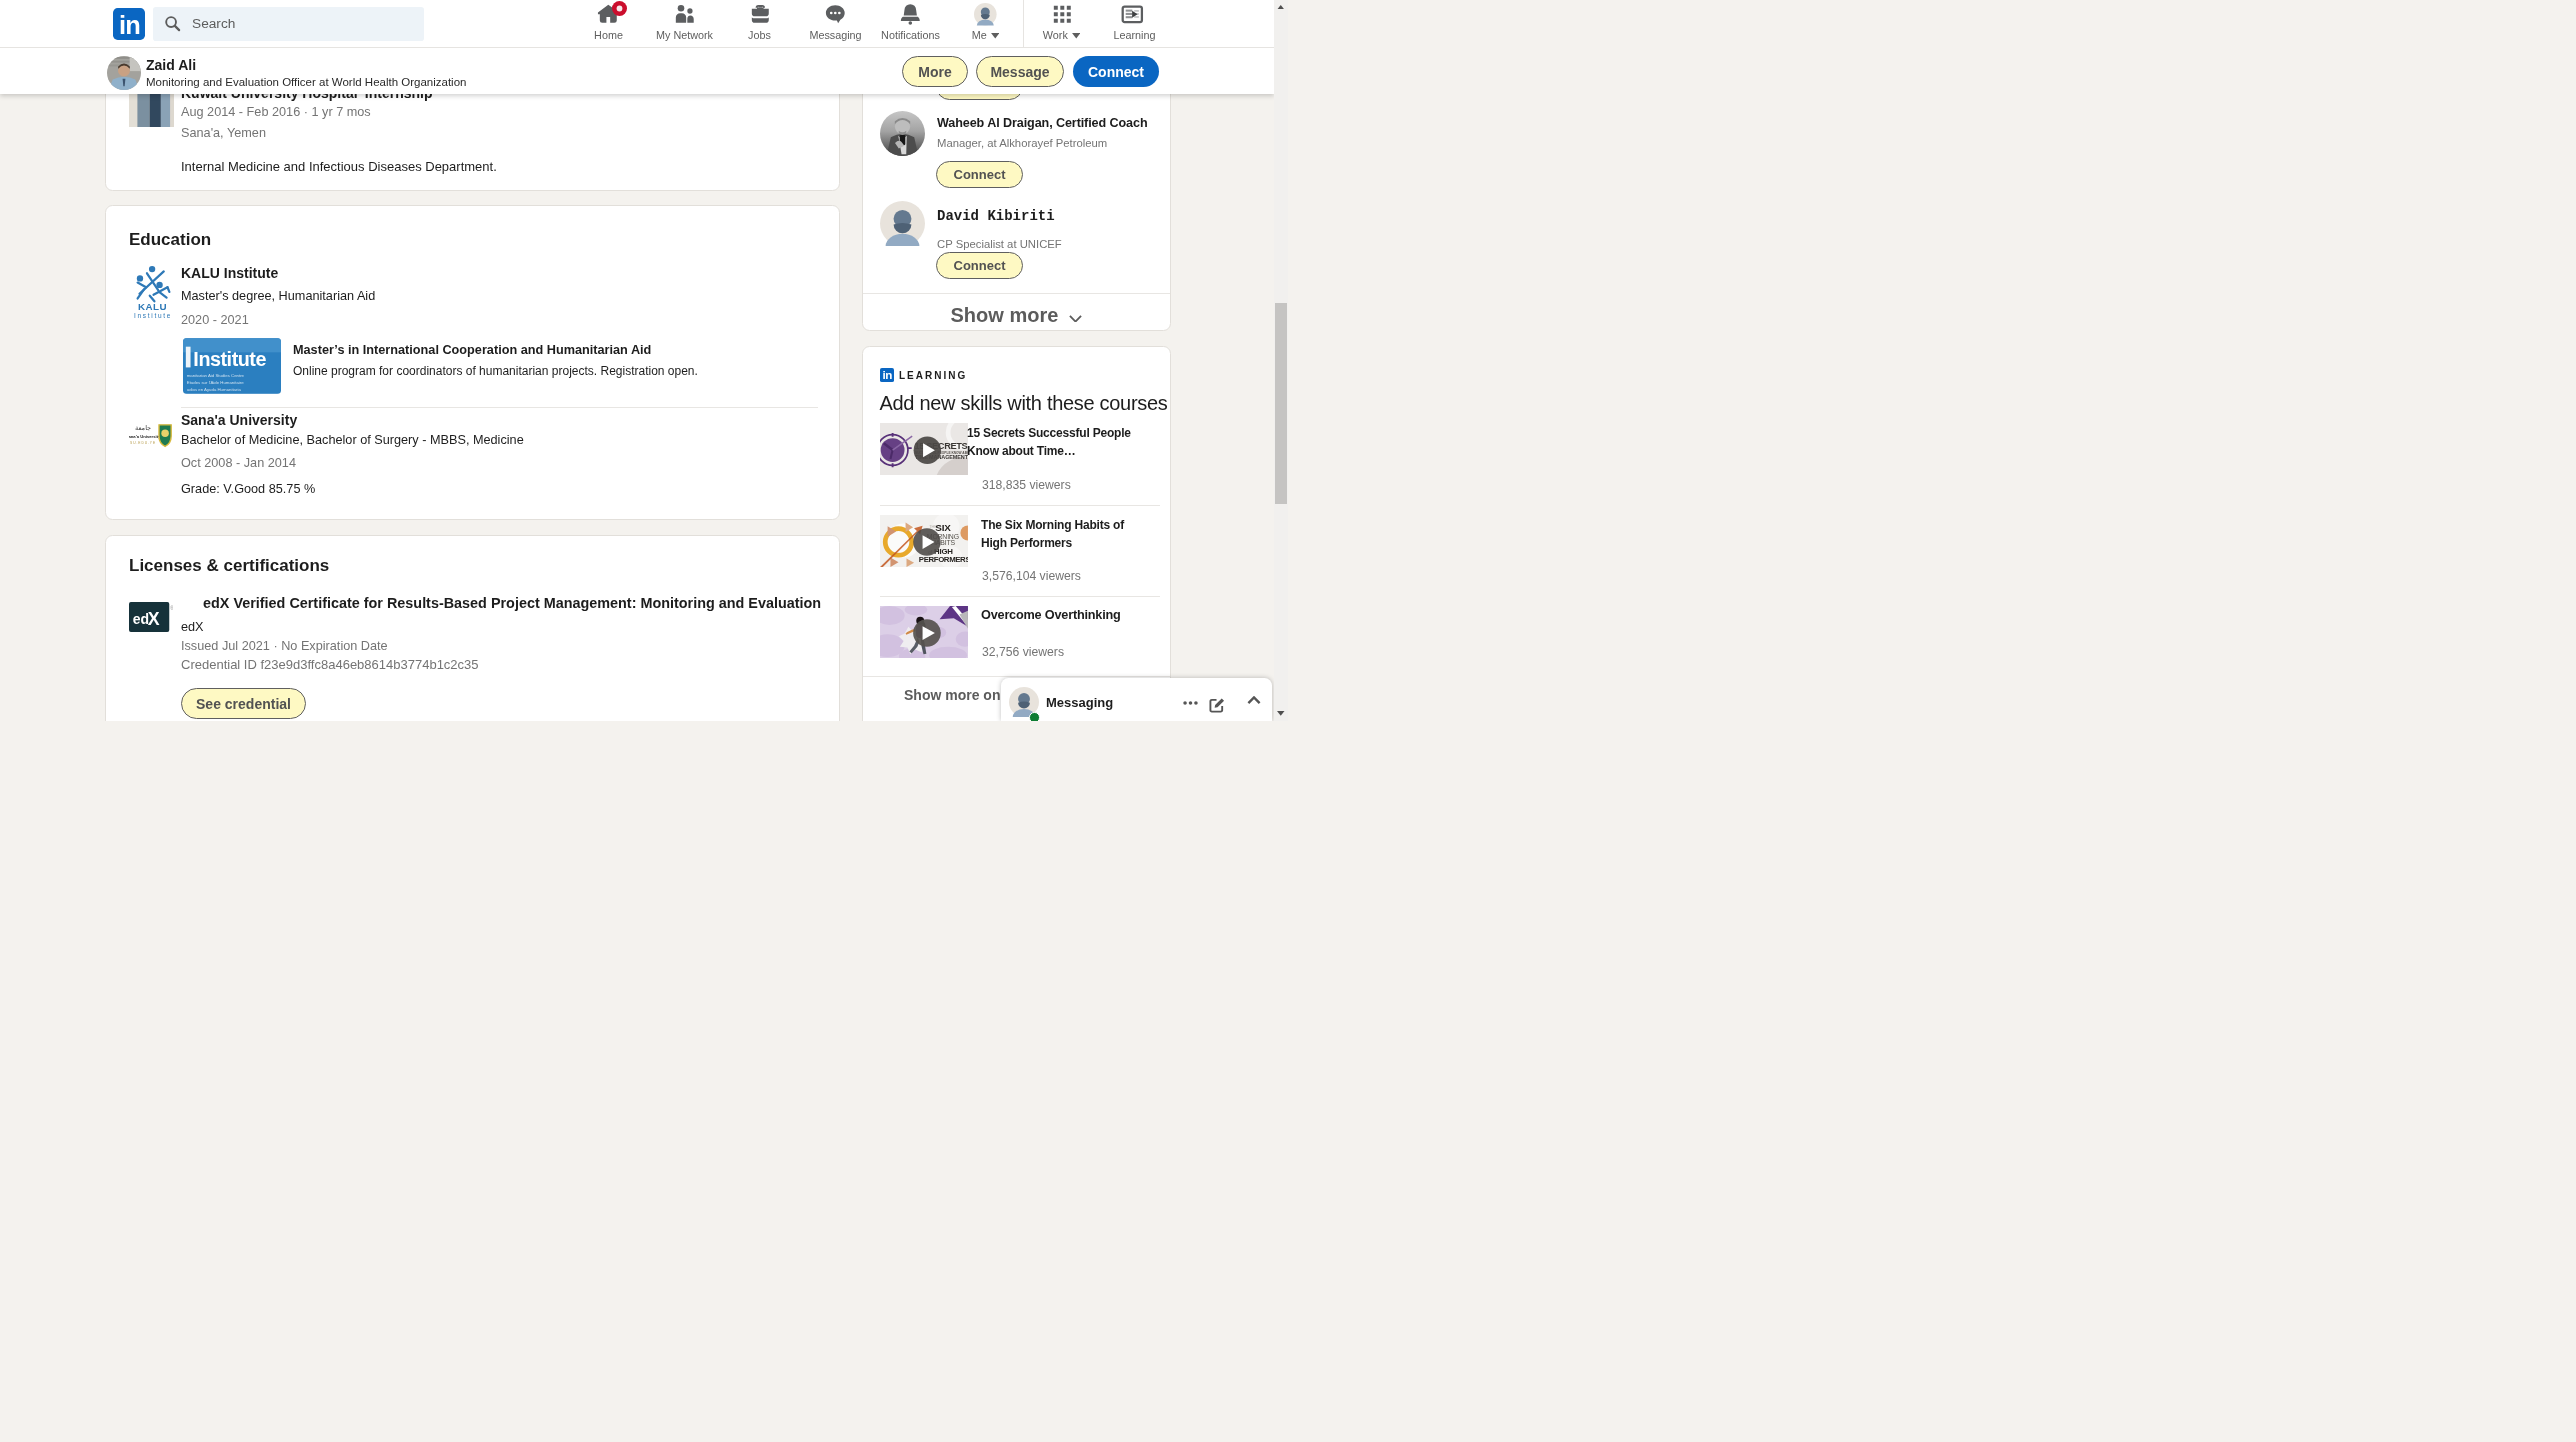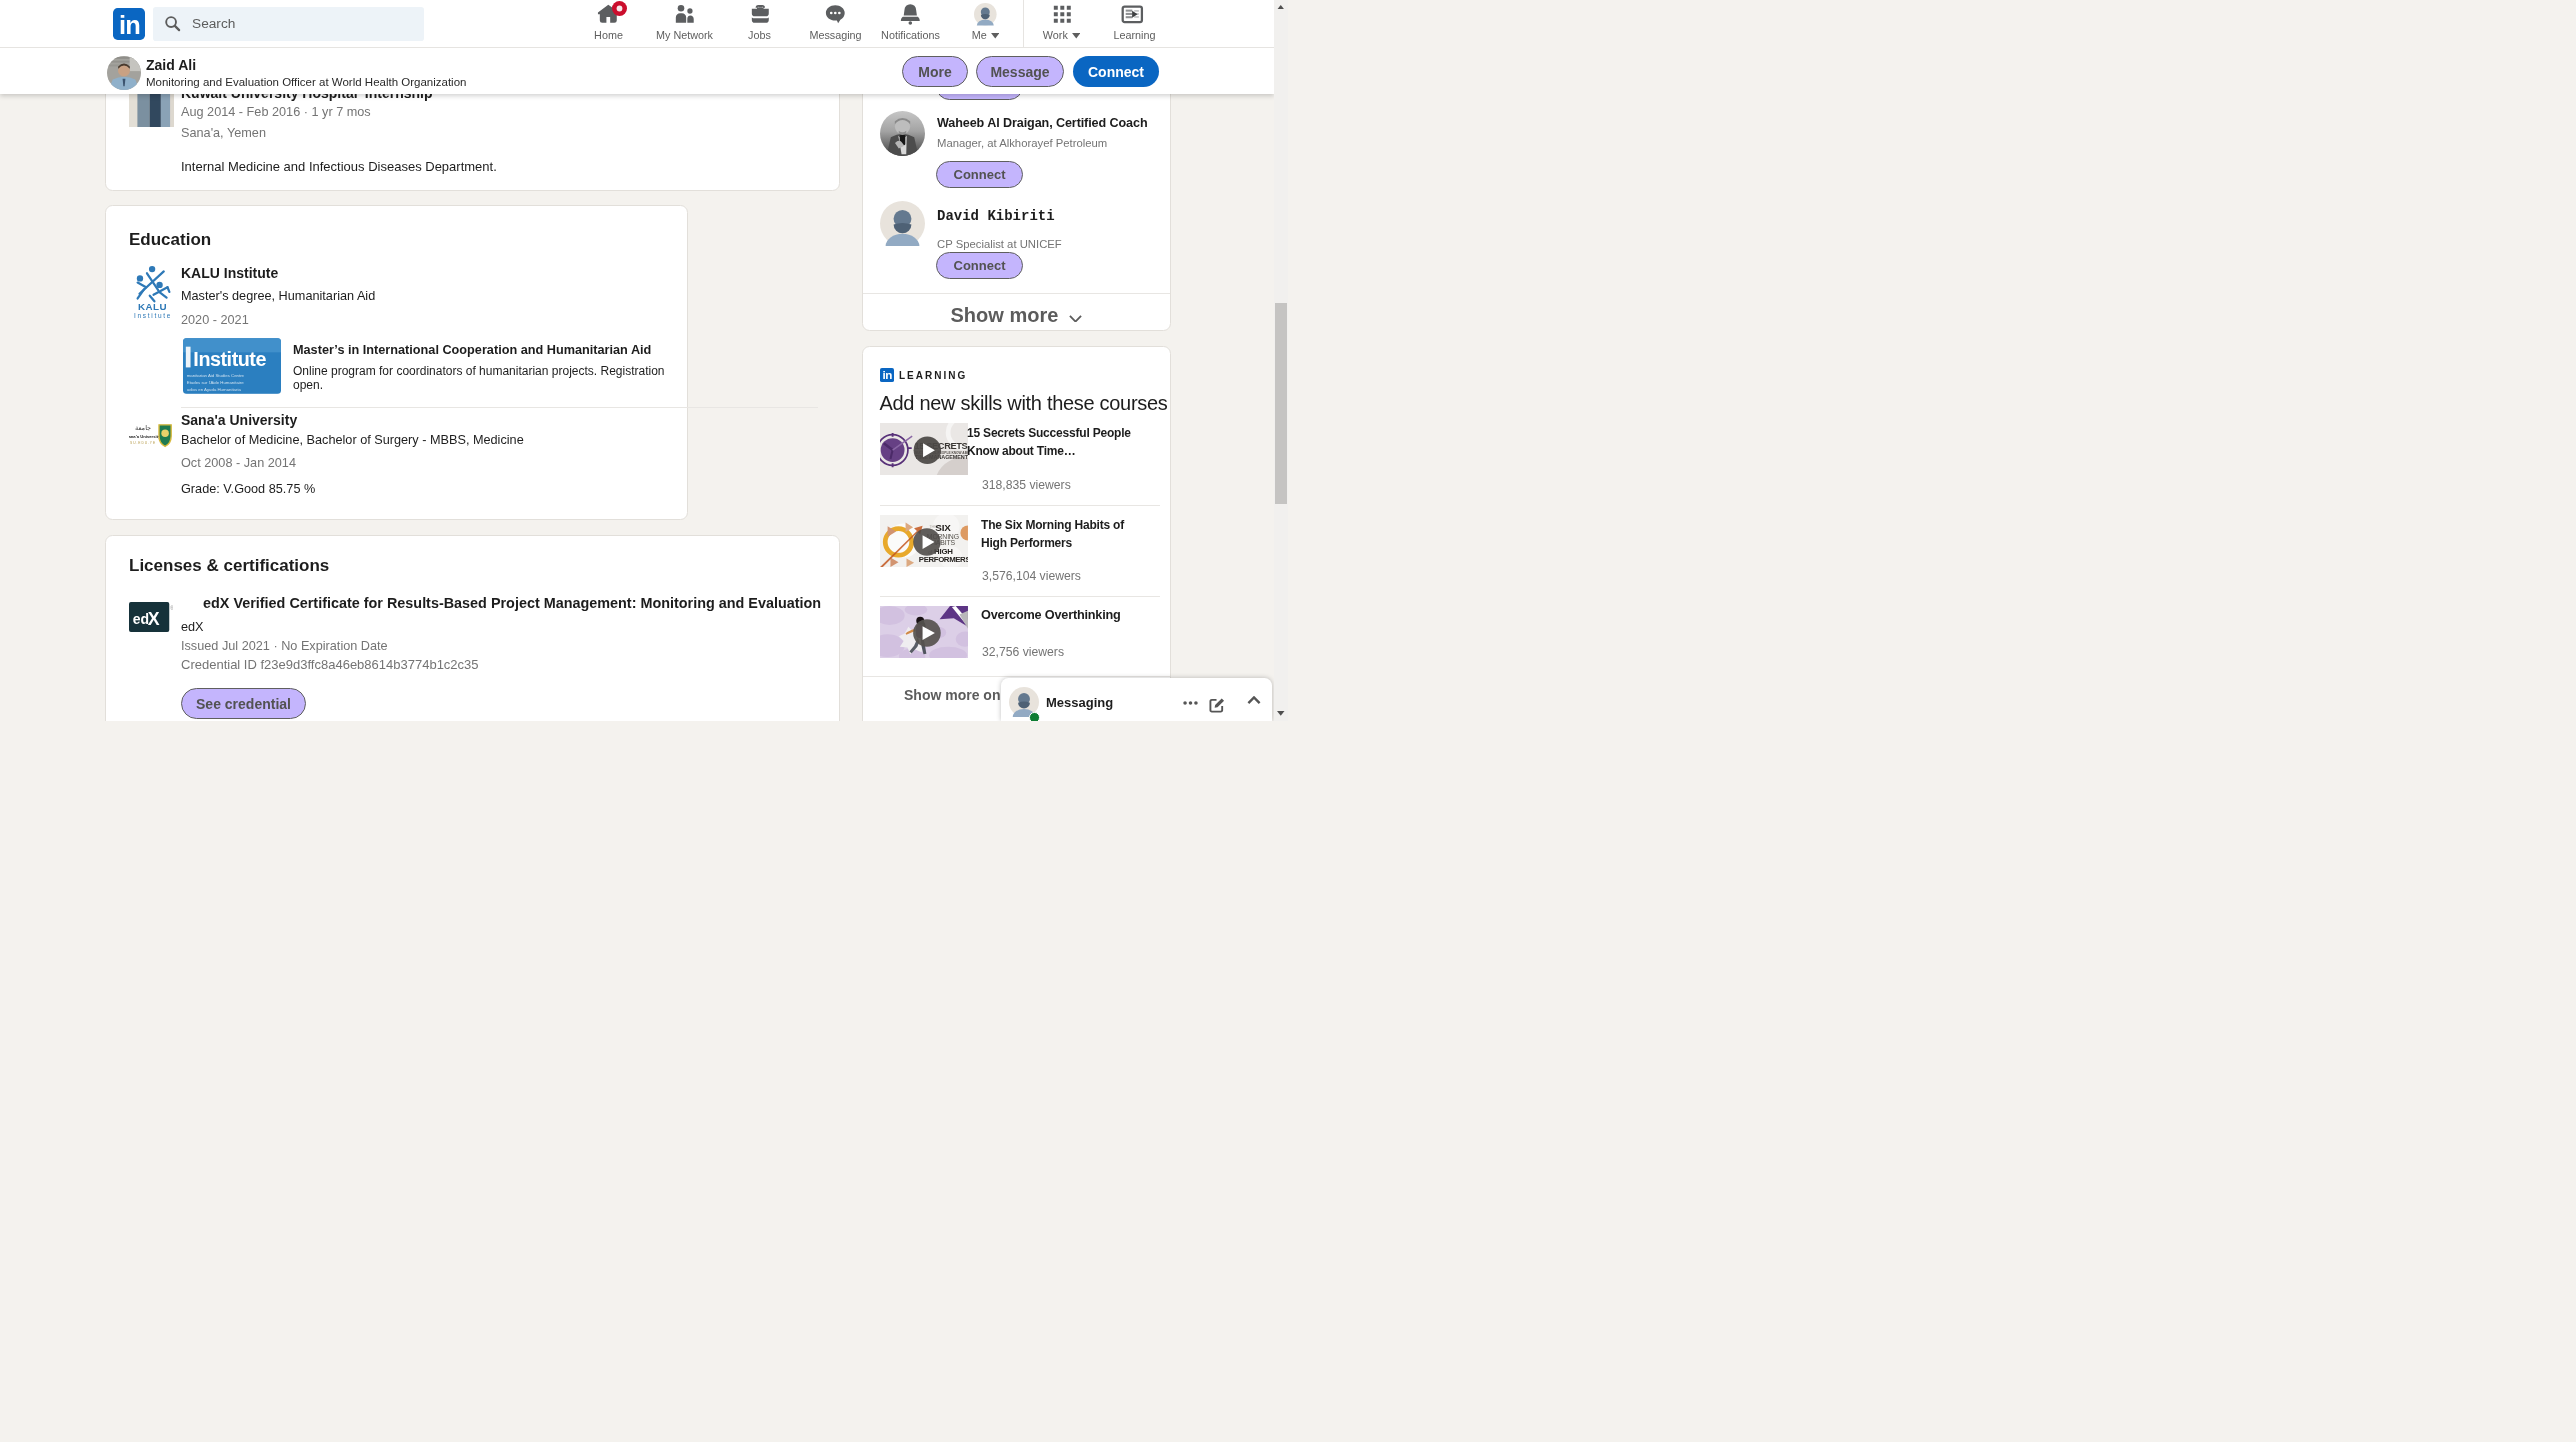--- a/index.html
+++ b/index.html
@@ -1,20 +1,20 @@
 <!DOCTYPE html>
 <html style="font-size:15px"><head><meta charset="utf-8"><style>
 html,body{margin:0;padding:0;background:#f4f2ee;font-family:"Liberation Sans",sans-serif;}
 #page{position:relative;width:1288px;height:721px;overflow:hidden;}
 .abs{position:absolute;}
 .card{position:absolute;background:#fff;border:0.9px solid #e2dfda;border-radius:7.5px;box-sizing:border-box;}
 .t-dark{color:#1d1d1d;}
 .t-gray{color:#747474;}
 .bold{font-weight:700;}
-.pill{position:absolute;box-sizing:border-box;border:1.4px solid #5f5f5f;border-radius:16px;color:#525252;font-weight:700;display:flex;align-items:center;justify-content:center;background:#c4b5fd;}
+.pill{position:absolute;box-sizing:border-box;border:1.4px solid #5f5f5f;border-radius:16px;color:#525252;font-weight:700;display:flex;align-items:center;justify-content:center;background:#fef9c3;}
 .navlabel{position:absolute;top:29px;font-size:10.8px;color:#5e5e5e;text-align:center;white-space:nowrap;}
 .navico{position:absolute;top:3.4px;}
 .hdiv{position:absolute;height:0.9px;background:#e8e6e3;}
 </style></head>
 <body>
 <div id="page">
 
 <div class="card" style="left:105px;top:55px;width:735px;height:136px;">
   <svg class="abs" style="left:23px;top:26px;" width="45" height="45" viewBox="0 0 48 48">
     <rect width="48" height="48" fill="#d8d3ca"></rect>
@@ -23,21 +23,21 @@
     <rect x="22" y="4" width="12" height="44" fill="#31485e"></rect>
     <rect x="34" y="4" width="10" height="44" fill="#8aa2b6"></rect>
     <rect x="44" y="0" width="4" height="48" fill="#ddd8cf"></rect>
   </svg>
   <div class="abs t-dark bold" style="left:75px;top:29px;font-size:14px;">Kuwait University Hospital 'Internship'</div>
   <div class="abs t-gray" style="left:75px;top:49px;font-size:12.7px;">Aug 2014 - Feb 2016 · 1 yr 7 mos</div>
   <div class="abs t-gray" style="left:75px;top:70px;font-size:12.7px;">Sana'a, Yemen</div>
   <div class="abs t-dark" style="left:75px;top:103px;font-size:13px;">Internal Medicine and Infectious Diseases Department.</div>
 </div>
 
-<div class="card" style="left:105px;top:205px;width:583px;height:315px;">
+<div class="card" style="left:105px;top:205px;width:735px;height:315px;">
   <div class="abs t-dark bold" style="left:23px;top:23.5px;font-size:17px;">Education</div>
 
   <svg class="abs" style="left:26px;top:57px;" width="43" height="56" viewBox="0 0 46 60">
     <g stroke="#2e79b7" stroke-width="2.4" stroke-linecap="round" fill="none">
       <path d="M8 33 L34 9"></path>
       <path d="M16 11 L28 29"></path>
       <path d="M6 21 L15 26"></path>
       <path d="M23 34 L38 26"></path>
       <path d="M13 28 L6 38"></path>
       <path d="M29 31 L37 37"></path>

